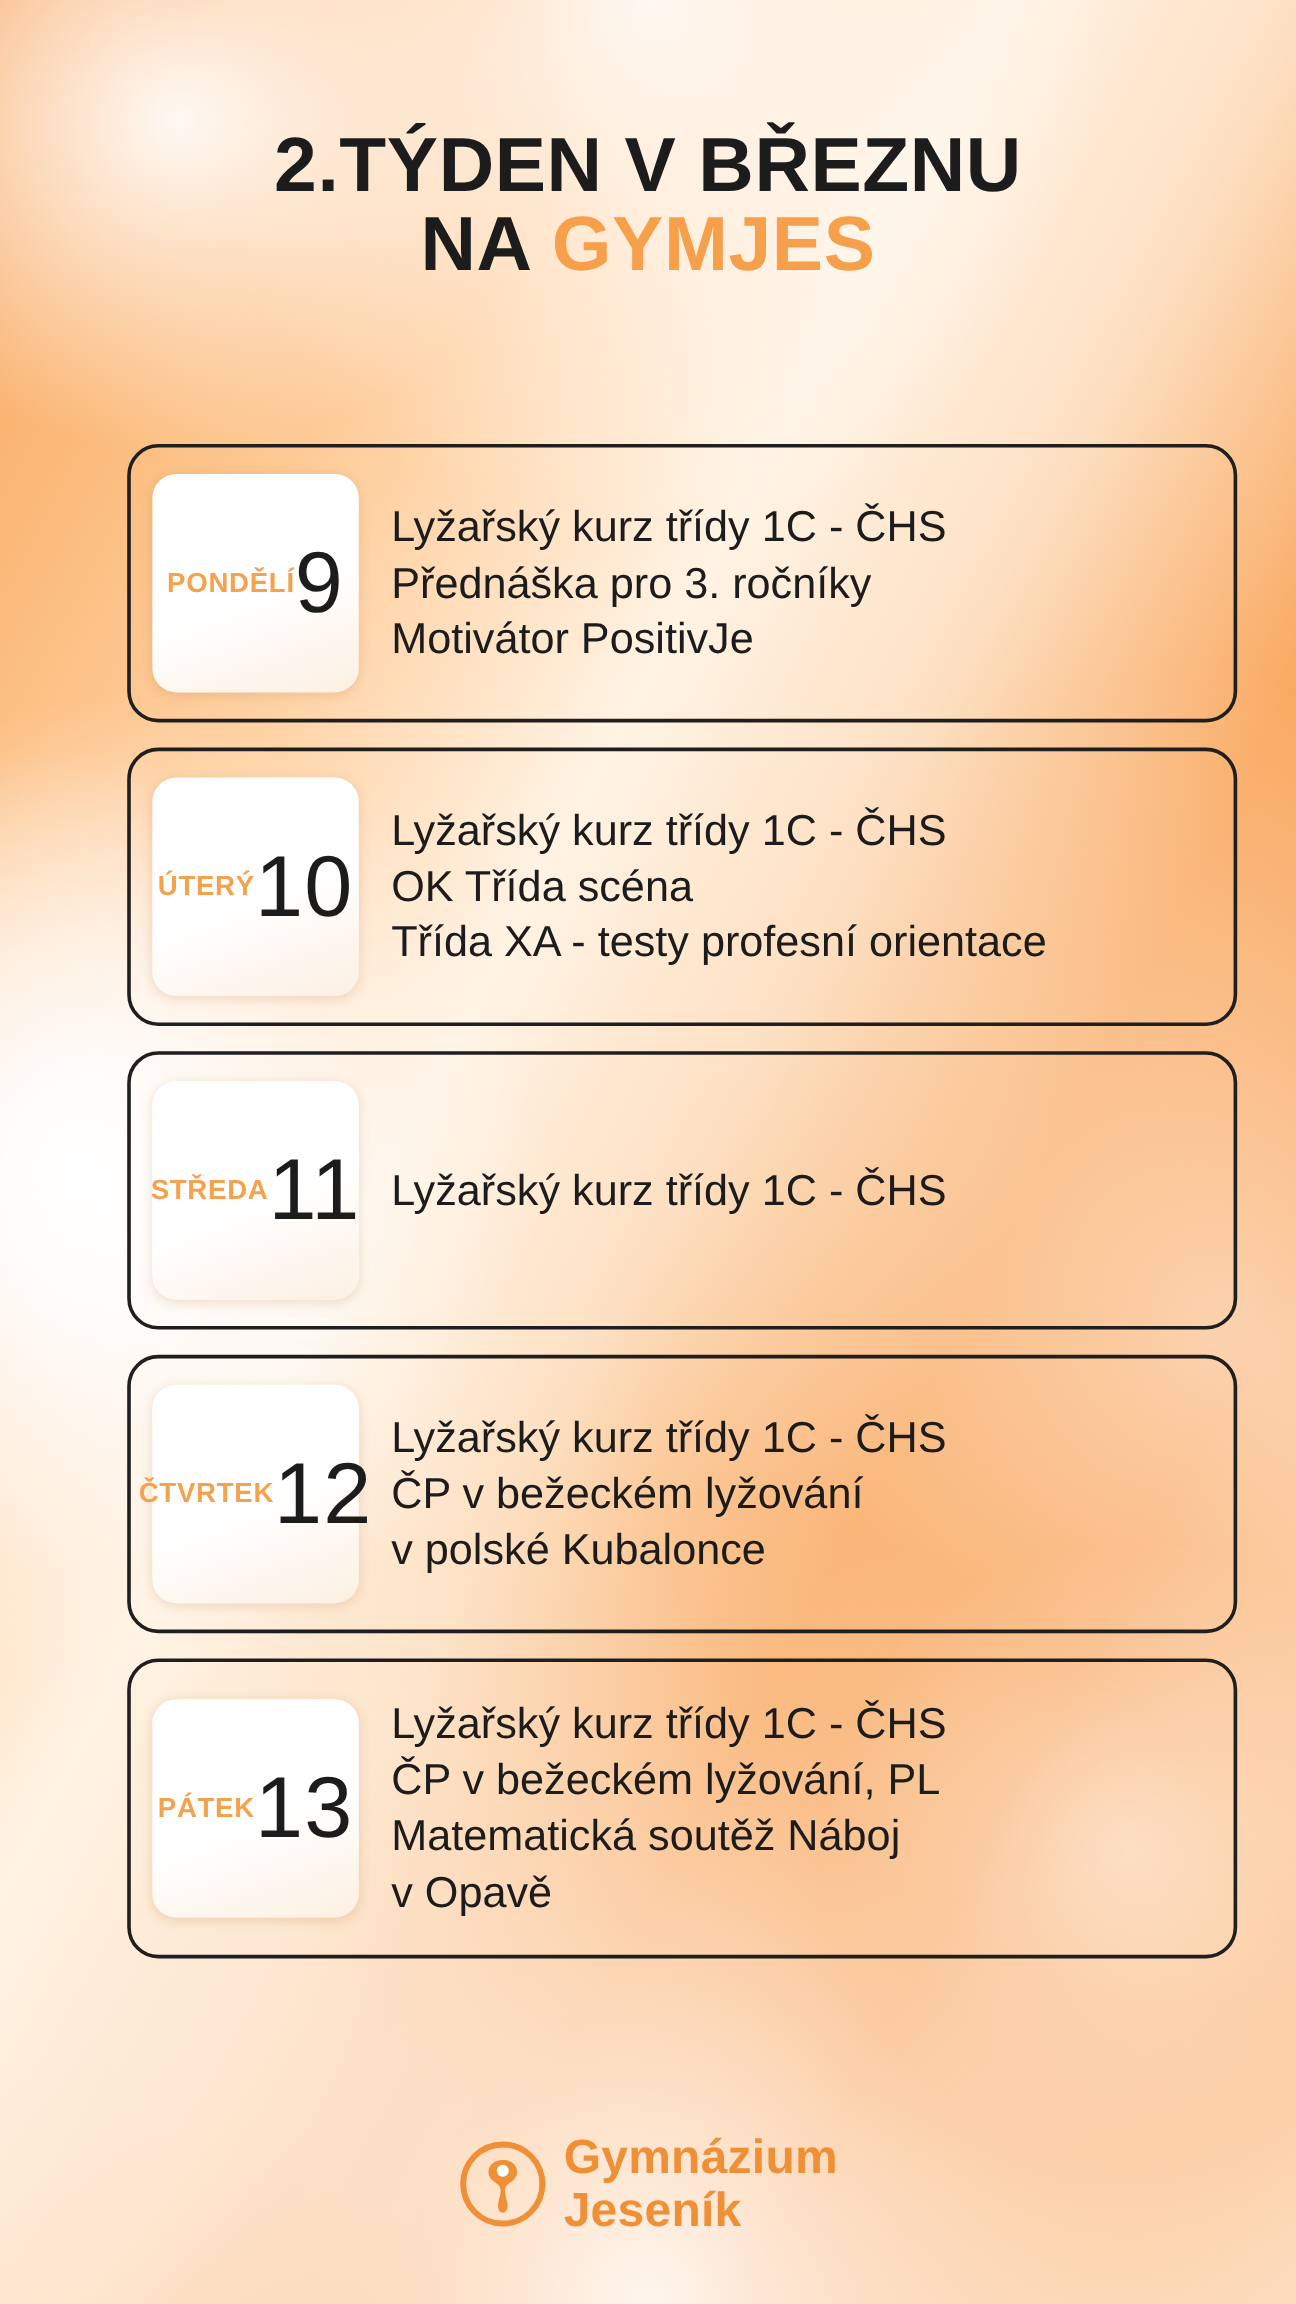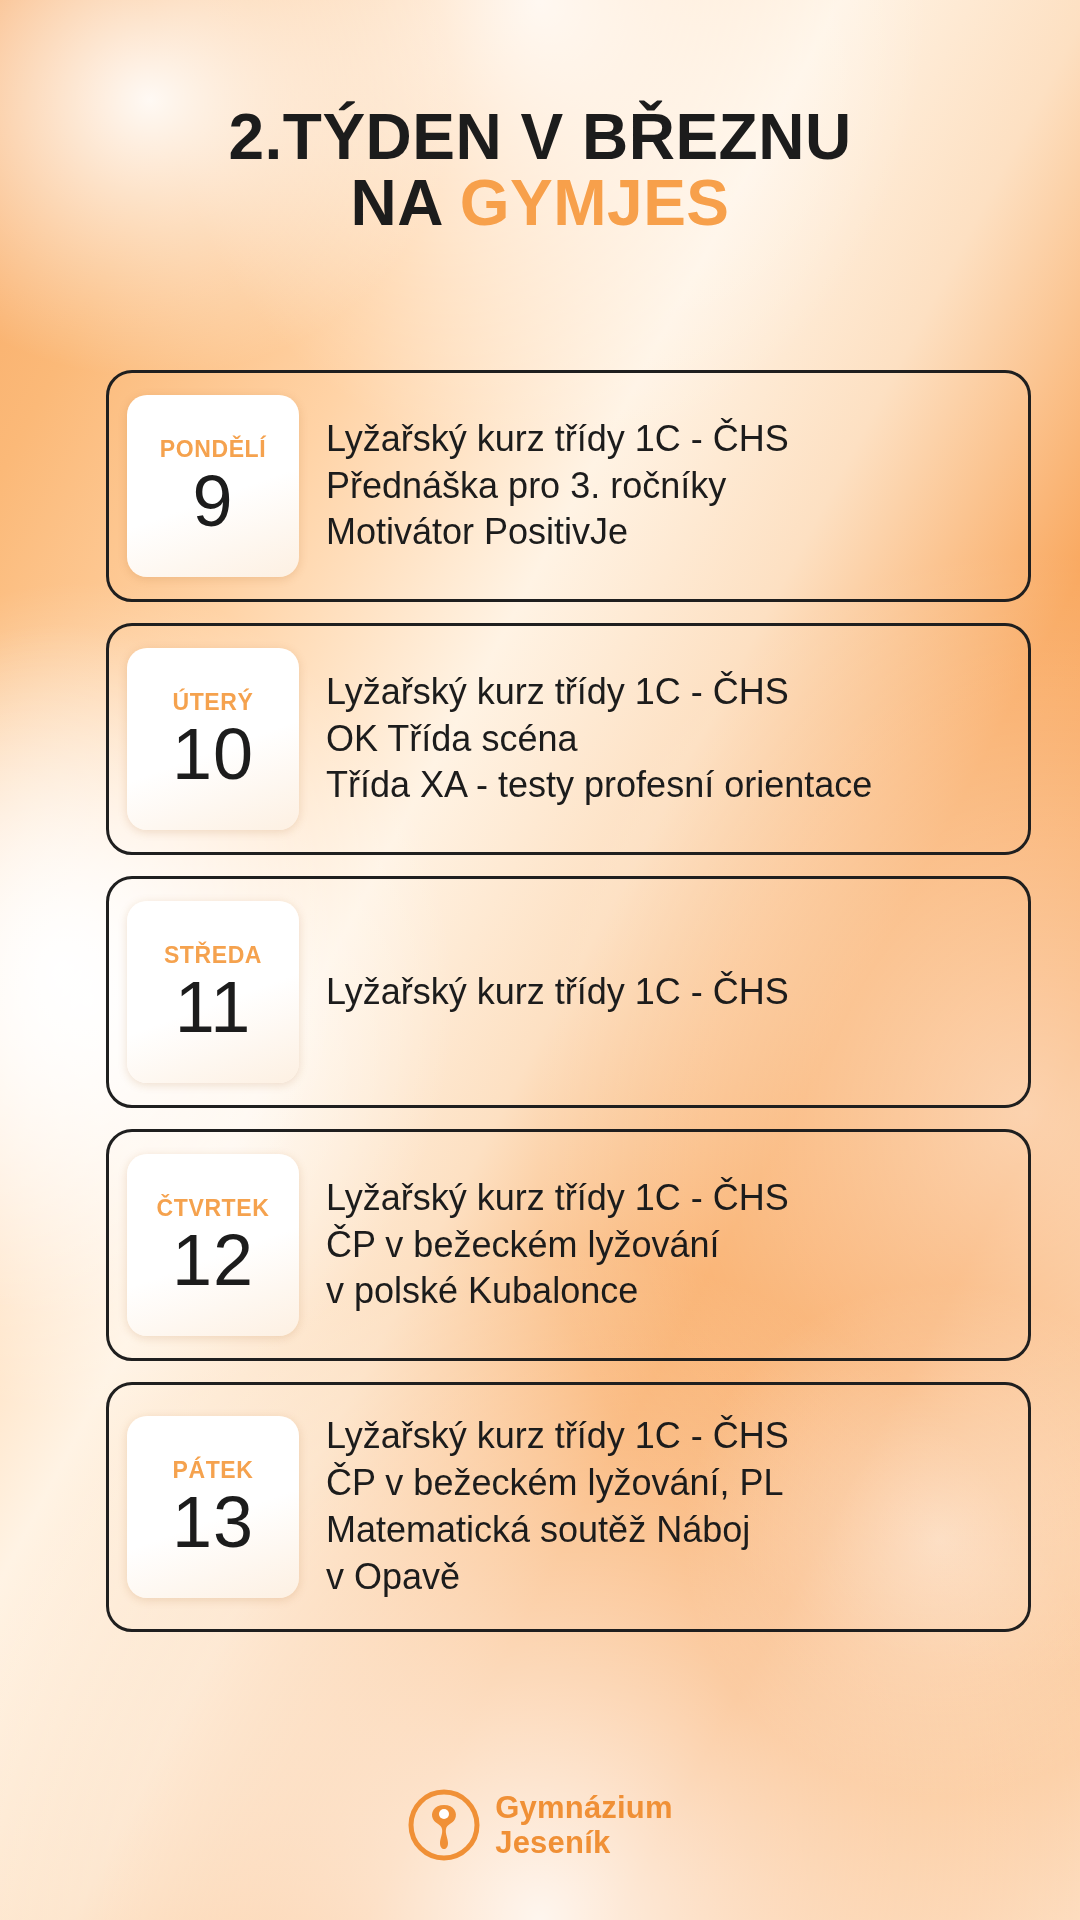--- a/index.html
+++ b/index.html
@@ -109,21 +109,20 @@
   .card.h5 { height: 250px; }
 
   .date-box {
     width: 172px;
     min-width: 172px;
     height: 182px;
     border-radius: 20px;
     background: linear-gradient(160deg, #ffffff 0%, #ffffff 55%, #fdf0e2 100%);
     box-shadow: 0 2px 10px rgba(160,90,20,0.18);
     display: flex;
-    flex-direction: column;
     align-items: center;
     justify-content: center;
     box-sizing: border-box;
   }
   .date-name {
     font-size: 23px;
     font-weight: 700;
     color: #f5a24e;
     letter-spacing: 0.6px;
     text-transform: uppercase;
@@ -171,21 +170,21 @@
     position: relative;
     flex: none;
   }
   .logo-text {
     display: flex;
     flex-direction: column;
     line-height: 1.0;
   }
   .logo-text .l1,
   .logo-text .l2 {
-    font-size: 31px;
+    font-size: 40px;
     font-weight: 800;
     color: #f09036;
     letter-spacing: 0.2px;
   }
   .logo-text .l2 { margin-top: 4px; }
 </style>
 </head>
 <body>
 
 <div class="page">

